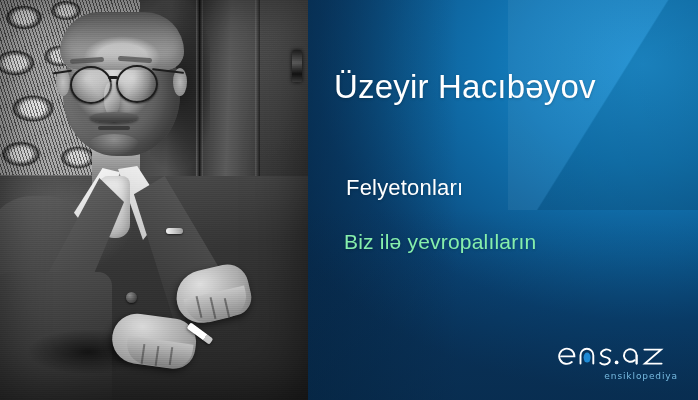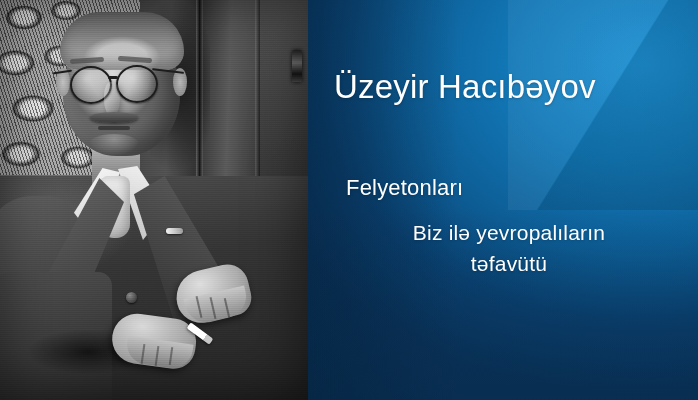--- a/index.html
+++ b/index.html
@@ -265,24 +265,23 @@
     text-shadow:0 1px 3px rgba(0,0,0,.22);
   }
   .subtitle{
     position:absolute;left:38px;top:151px;
     color:#ffffff;font-size:22px;font-weight:400;letter-spacing:.2px;
     white-space:nowrap;
     text-shadow:0 1px 3px rgba(0,0,0,.2);
     margin-top:24px;
   }
   .desc{
-    position:absolute;left:36px;top:217px;width:330px;
-    color:#ffffff;font-size:21px;font-weight:400;line-height:31px;letter-spacing:.2px;
+    position:absolute;left:36px;top:226px;width:330px;
+    color:#86efac;font-size:21px;font-weight:400;line-height:31px;letter-spacing:.2px;
     text-shadow:0 1px 3px rgba(0,0,0,.2);
-    text-align:center;
   }
   .desc span{display:block;}
 
   
   .logo{position:absolute;right:18px;bottom:18px;width:122px;height:44px;}
   .logo svg{display:block;}
   .logo-sub{
     position:absolute;right:2px;bottom:1px;
     color:#7fc4ea;font-size:9px;letter-spacing:.9px;opacity:.92;
     font-family:"DejaVu Sans",sans-serif;
@@ -357,19 +356,40 @@
     <div class="panel-darkbot"></div>
     <div class="panel-wedge"></div>
 
     <div class="text-wrap">
       <div class="title">Üzeyir Hacıbəyov</div>
 
       <div class="subtitle">Felyetonları</div>
 
       <div class="desc">
         <span>Biz ilə yevropalıların</span>
-        <span>təfavütü</span>
       </div>
     </div>
 
+    <div class="logo">
+      <svg width="122" height="32" viewBox="0 0 122 32" aria-hidden="true">
+        <g fill="none" stroke="#ffffff" stroke-width="1.9" stroke-linecap="round">
+
+          <path d="M3.2 18.4 h13.2 a7.6 7.6 0 1 0 -2.6 5.6"></path>
+
+          <path d="M22.5 25.6 V17.2 a6.4 6.4 0 0 1 12.8 0 V25.6"></path>
+
+          <path d="M52.4 12.8 a6.1 6.1 0 0 0 -8.8 1.1 c-1.9 2.8 1.1 4.6 3.8 5.2 c2.7 .6 5.6 2.2 3.9 5.1 a6.2 6.2 0 0 1 -9.1 .7"></path>
+
+          <path d="M78.6 25.6 V17.4 a6.3 6.3 0 1 0 -2.1 4.8"></path>
+          <path d="M78.6 17.4 V25.6"></path>
+
+          <path d="M86.4 11.6 H103 L86.9 25.6 H103.6"></path>
+        </g>
+
+        <ellipse cx="29.1" cy="19.6" rx="3.5" ry="5.0" fill="#1f8ad4"></ellipse>
+
+        <circle cx="58.6" cy="24.4" r="1.9" fill="#ffffff"></circle>
+      </svg>
+      <div class="logo-sub">ensiklopediya</div>
+    </div>
   </div>
 
 </div>
 
 </body></html>

